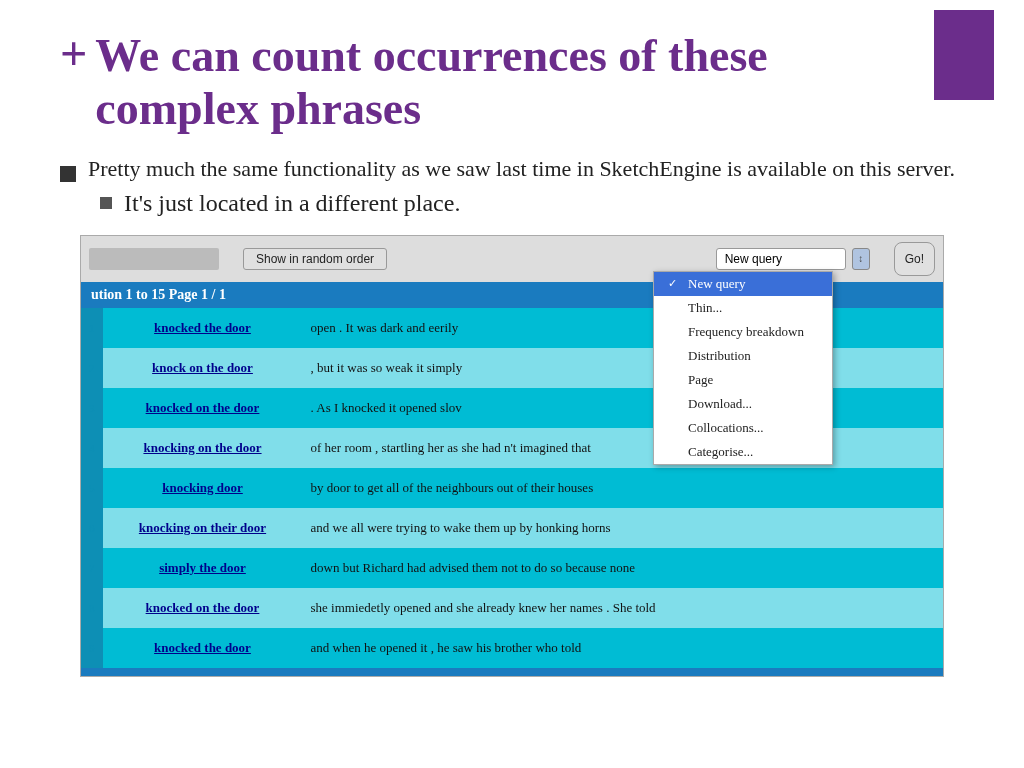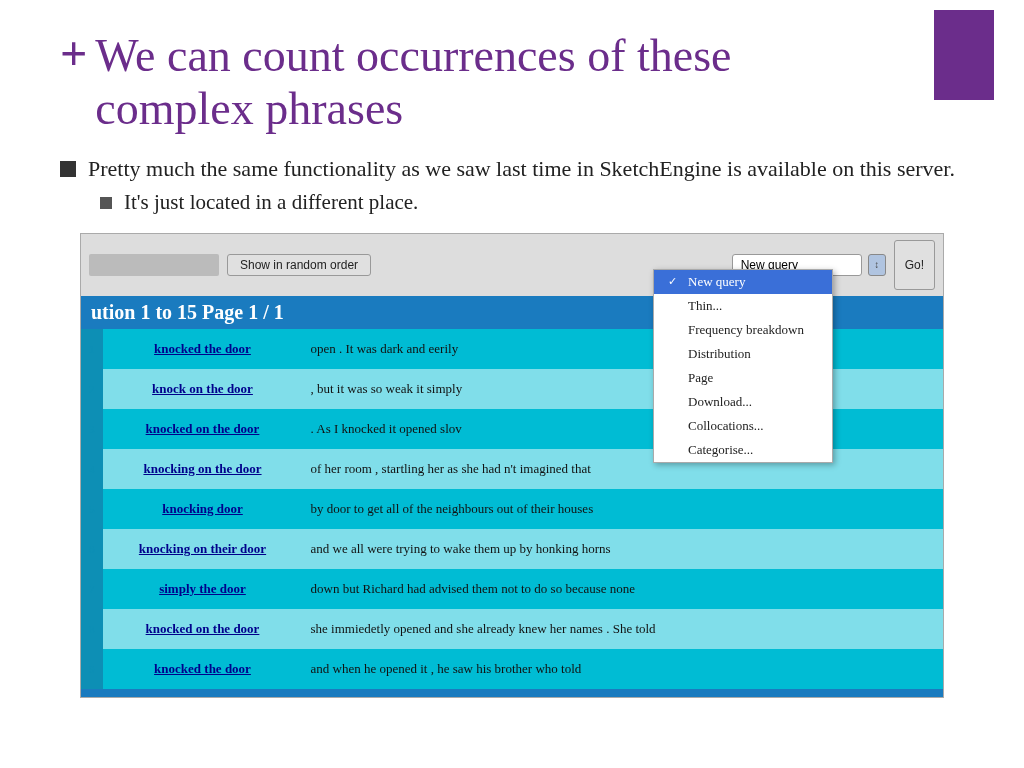--- a/index.html
+++ b/index.html
@@ -28,41 +28,41 @@
       color: #6b2d8b;
       font-size: 48px;
       font-weight: bold;
       margin-right: 8px;
       line-height: 1;
     }
 
     .title-text {
       color: #6b2d8b;
       font-size: 46px;
-      font-weight: normal;
+      font-weight: bold;
       line-height: 1.15;
     }
 
     .purple-bar {
       position: absolute;
       top: 10px;
       right: 30px;
       width: 60px;
       height: 90px;
       background: #6b2d8b;
     }
 
     .bullet-list {
       list-style: none;
       margin-left: 0;
     }
 
     .bullet-list > li {
       display: flex;
-      align-items: flex-start;
+      align-items: flex-end;
       margin-bottom: 8px;
       font-size: 22px;
       color: #222;
     }
 
     .bullet-square {
       display: inline-block;
       width: 16px;
       height: 16px;
       background: #333;
@@ -80,38 +80,38 @@
 
     .sub-list {
       list-style: none;
       margin-left: 40px;
       margin-top: 6px;
     }
 
     .sub-list li {
       display: flex;
       align-items: flex-start;
-      font-size: 21px;
+      font-size: 24px;
       color: #222;
     }
 
     
     .table-container {
       margin: 18px 20px 0 20px;
       position: relative;
       border: 1px solid #aaa;
       background: #ddd;
     }
 
     .toolbar {
       display: flex;
       align-items: center;
       padding: 6px 8px;
       background: #ddd;
-      gap: 8px;
+      gap: 24px;
     }
 
     .toolbar-left {
       width: 130px;
       height: 22px;
       background: #bbb;
       border-radius: 2px;
     }
 
     .btn-random {
@@ -149,24 +149,24 @@
       border: 1px solid #888;
       border-radius: 3px;
       display: flex;
       align-items: center;
       justify-content: center;
       font-size: 10px;
       color: #444;
     }
 
     .btn-go {
-      padding: 17px 10px;
+      padding: 9px 10px;
       background: #e0e0e0;
       border: 1px solid #999;
-      border-radius: 3px;
+      border-radius: 8px;
       font-size: 12px;
       cursor: pointer;
       color: #222;
     }
 
     
     .dropdown-menu {
       position: absolute;
       top: 35px;
       right: 110px;
@@ -200,21 +200,21 @@
     .check-mark {
       font-size: 11px;
       width: 14px;
     }
 
     
     .results-header {
       background: #1a7bbf;
       color: #fff;
       font-weight: bold;
-      font-size: 20px;
+      font-size: 14px;
       padding: 5px 10px;
     }
 
     
     .data-table {
       width: 100%;
       border-collapse: collapse;
     }
 
     .data-table tr:nth-child(odd) {

